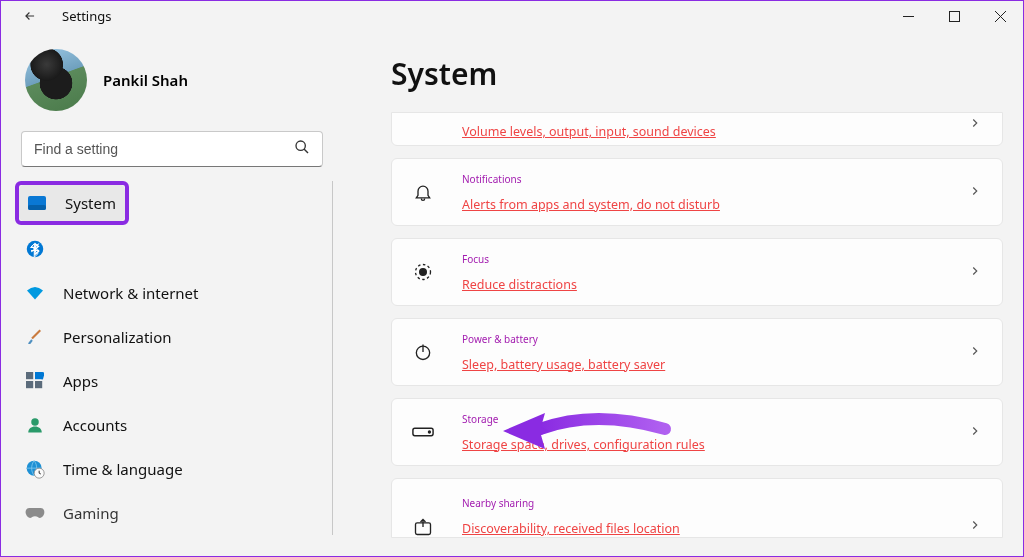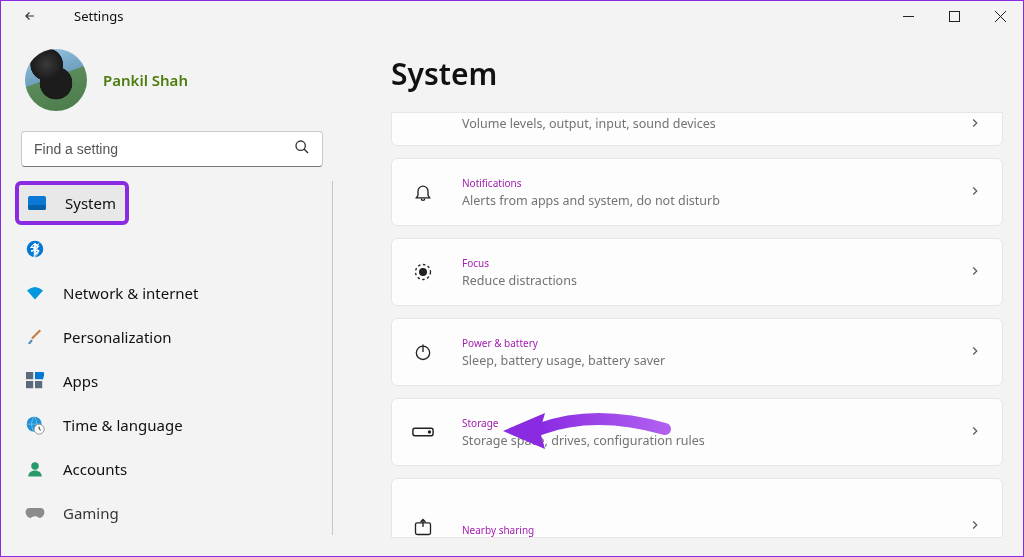--- a/index.html
+++ b/index.html
@@ -17,21 +17,21 @@
   .titlebar {
     height: 30px;
     display: flex;
     align-items: center;
     padding-left: 20px;
   }
   .titlebar .back {
     width: 18px; height: 18px; display:flex; align-items:center; justify-content:center; color:#333;
   }
   .titlebar .title {
-    margin-left: 35px;
+    margin-left: 23px;
     font-size: 13px;
     color: #111;
   }
   .win-controls {
     position: absolute;
     top: 0; right: 0;
     display: flex;
   }
   .win-controls div {
     width: 46px; height: 30px;
@@ -47,21 +47,21 @@
   
   .profile { display:flex; align-items:center; gap:16px; margin: 0px 0 20px 14px; }
   .avatar {
     width: 62px; height: 62px; border-radius: 50%;
     background: radial-gradient(circle at 35% 25%, #3a3a3a 0%, #1a1a1a 26%, transparent 27%),
                 radial-gradient(circle at 50% 55%, #1c1c1c 0%, #1c1c1c 35%, transparent 36%),
                 linear-gradient(160deg, #9fcbe8 0%, #6fa0be 45%, #5b8a5b 46%, #4a7a4a 100%);
     position: relative;
     overflow:hidden;
   }
-  .username { font-size: 15px; font-weight:600; color:#4d7c0f; }
+  .username { font-size: 15px; font-weight:600; color:#000000; }
 
   
   .search {
     margin: 18px 10px 14px 10px;
     height: 36px;
     border: 1px solid #c9c9c9;
     border-bottom: 1px solid #777;
     border-radius: 4px;
     background:#fff;
     display:flex; align-items:center; padding: 0 12px;
@@ -113,21 +113,21 @@
     border-top-left-radius:0;border-top-right-radius:0;
     align-items:flex-start; padding-top:0;
   }
   .card.partial-bottom {
     height: 60px;
     border-bottom-left-radius:0; border-bottom-right-radius:0;align-items:flex-end;
   }
   .card .cico { width:22px; color:#222; display:flex; justify-content:center;}
   .card .ctext { flex:1; }
   .card .clabel { font-size:10px; color:#a21caf; }
-  .card .cdesc { font-size:12.5px; color:#737373; margin-top:2px;}
+  .card .cdesc { font-size:12.5px; color:#ef4444; margin-top:10px;text-decoration:underline;}
   .card .chev { color:#555; }
 
   .arrow-annotation {
     position:absolute;
     left: 494px; top: 400px;
     pointer-events:none;
   }
 
 </style>
 </head>
@@ -230,40 +230,40 @@
               <rect x="0" y="10" width="8" height="8" fill="#5b6b7b"></rect>
               <rect x="10" y="10" width="8" height="8" fill="#5b6b7b"></rect>
               <rect x="12" y="-1" width="8" height="8" fill="#0078d4" transform="rotate(15 14 3)"></rect>
             </svg>
         </span>
         <span>Apps</span>
       </div>
 
       <div class="nav-item">
         <span class="ico">
+          <svg width="18" height="18" viewBox="0 0 24 24">
+              <circle cx="12" cy="8" r="5" fill="#2a9a6a"></circle>
+              <path d="M3 22c0-5 4-8 9-8s9 3 9 8z" fill="#2a9a6a"></path>
+            </svg>
+        </span>
+        <span>Accounts</span>
+      </div>
+
+      <div class="nav-item">
+        <span class="ico">
           <svg width="20" height="20" viewBox="0 0 24 24">
               <circle cx="11" cy="11" r="9" fill="#1e90d4"></circle>
               <path d="M2 11h18M11 2c4 5 4 13 0 18M11 2c-4 5-4 13 0 18" fill="none" stroke="#7fc8ef" stroke-width="1"></path>
               <circle cx="17" cy="17" r="6" fill="#fafafa" stroke="#888" stroke-width="1"></circle>
               <path d="M17 14v3l2 1" stroke="#333" stroke-width="1.2" fill="none"></path>
             </svg>
         </span>
         <span>Time &amp; language</span>
       </div>
 
-      <div class="nav-item">
-        <span class="ico">
-          <svg width="18" height="18" viewBox="0 0 24 24">
-              <circle cx="12" cy="8" r="5" fill="#2a9a6a"></circle>
-              <path d="M3 22c0-5 4-8 9-8s9 3 9 8z" fill="#2a9a6a"></path>
-            </svg>
-        </span>
-        <span>Accounts</span>
-      </div>
-
       <div class="nav-item" style="opacity:.85">
         <span class="ico">
           <svg width="20" height="14" viewBox="0 0 24 16">
               <path d="M5 2h14c3 0 5 3 4 7-1 3-3 5-5 5-2 0-3-2-6-2s-4 2-6 2c-2 0-4-2-5-5-1-4 1-7 4-7z" fill="#7a7a7a"></path>
             </svg>
         </span>
         <span>Gaming</span>
       </div>
     </div>
   </div>
@@ -362,20 +362,21 @@
 
       <div class="card partial-bottom">
         <span class="cico">
           <svg width="20" height="20" viewBox="0 0 24 24" fill="none" stroke="currentColor" stroke-width="1.6">
               <rect x="3" y="7" width="18" height="14" rx="2"></rect>
               <path d="M12 3v9M9 6l3-3 3 3"></path>
             </svg>
         </span>
         <div class="ctext">
           <div class="clabel">Nearby sharing</div>
+          <div class="cdesc">Discoverability, received files location</div>
         </div>
         <span class="chev">
           <svg width="14" height="14" viewBox="0 0 24 24" fill="none" stroke="currentColor" stroke-width="2">
               <polyline points="9 6 15 12 9 18"></polyline>
             </svg>
         </span>
       </div>
 
     </div>
   </div>

